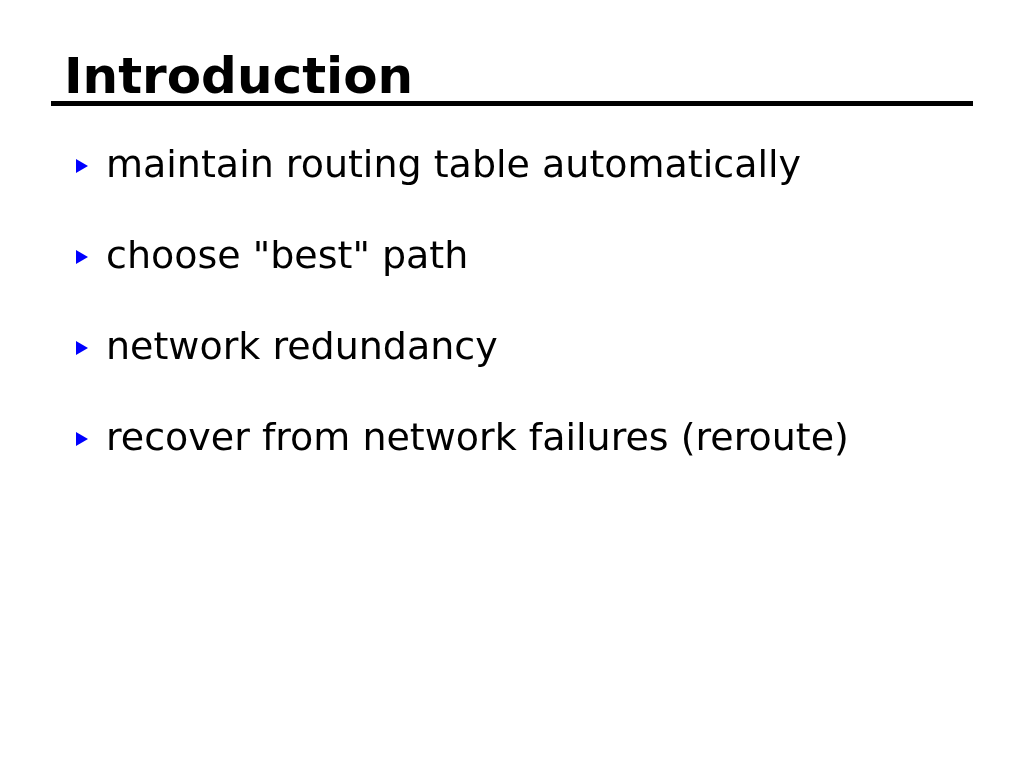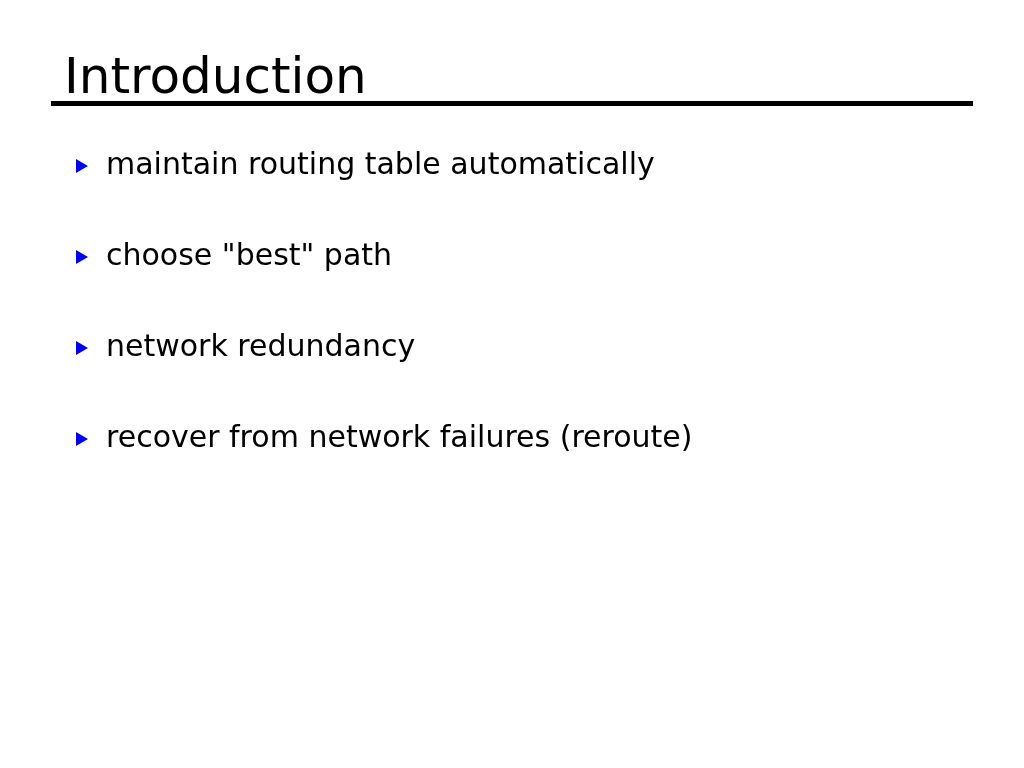--- a/index.html
+++ b/index.html
@@ -23,21 +23,21 @@
     box-sizing: border-box;
   }
 
   
   .slide-title {
     position: absolute;
     left: 64px;
     top: 50px;
     font-size: 50px;
     line-height: 1.06;
-    font-weight: 400;
+    font-weight: 700;
     color: #000000;
     letter-spacing: 0px;
     white-space: nowrap;
   }
 
   .title-rule {
     position: absolute;
     left: 51px;
     top: 101px;
     width: 922px;
@@ -70,21 +70,21 @@
     height: 0;
     margin-top: 11px;
     margin-right: 18px;
     border-top: 7px solid transparent;
     border-bottom: 7px solid transparent;
     border-left: 12px solid #0000ff;
   }
 
   .bullet-text {
     flex: 0 1 auto;
-    font-size: 30px;
+    font-size: 38px;
     line-height: 32px;
     color: #000000;
     white-space: nowrap;
   }
 </style>
 </head>
 <body>
 
 <div class="slide">
 

